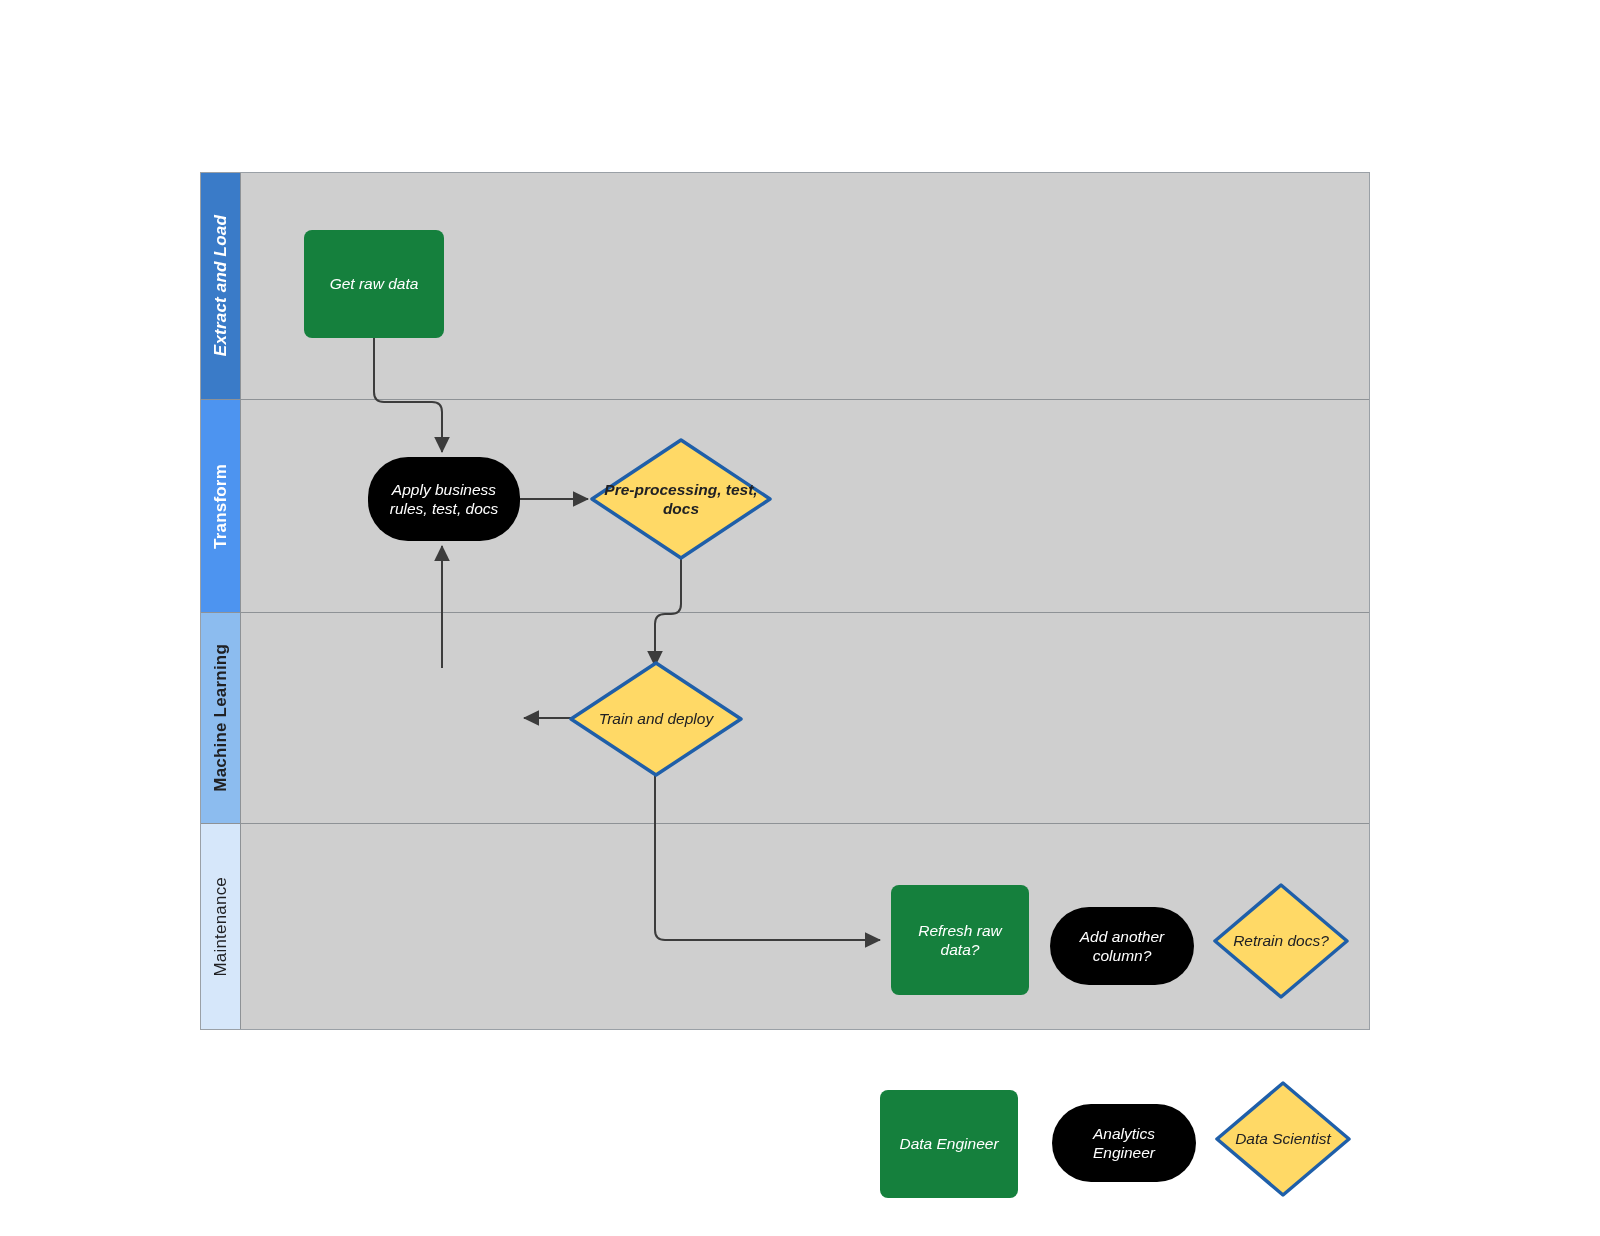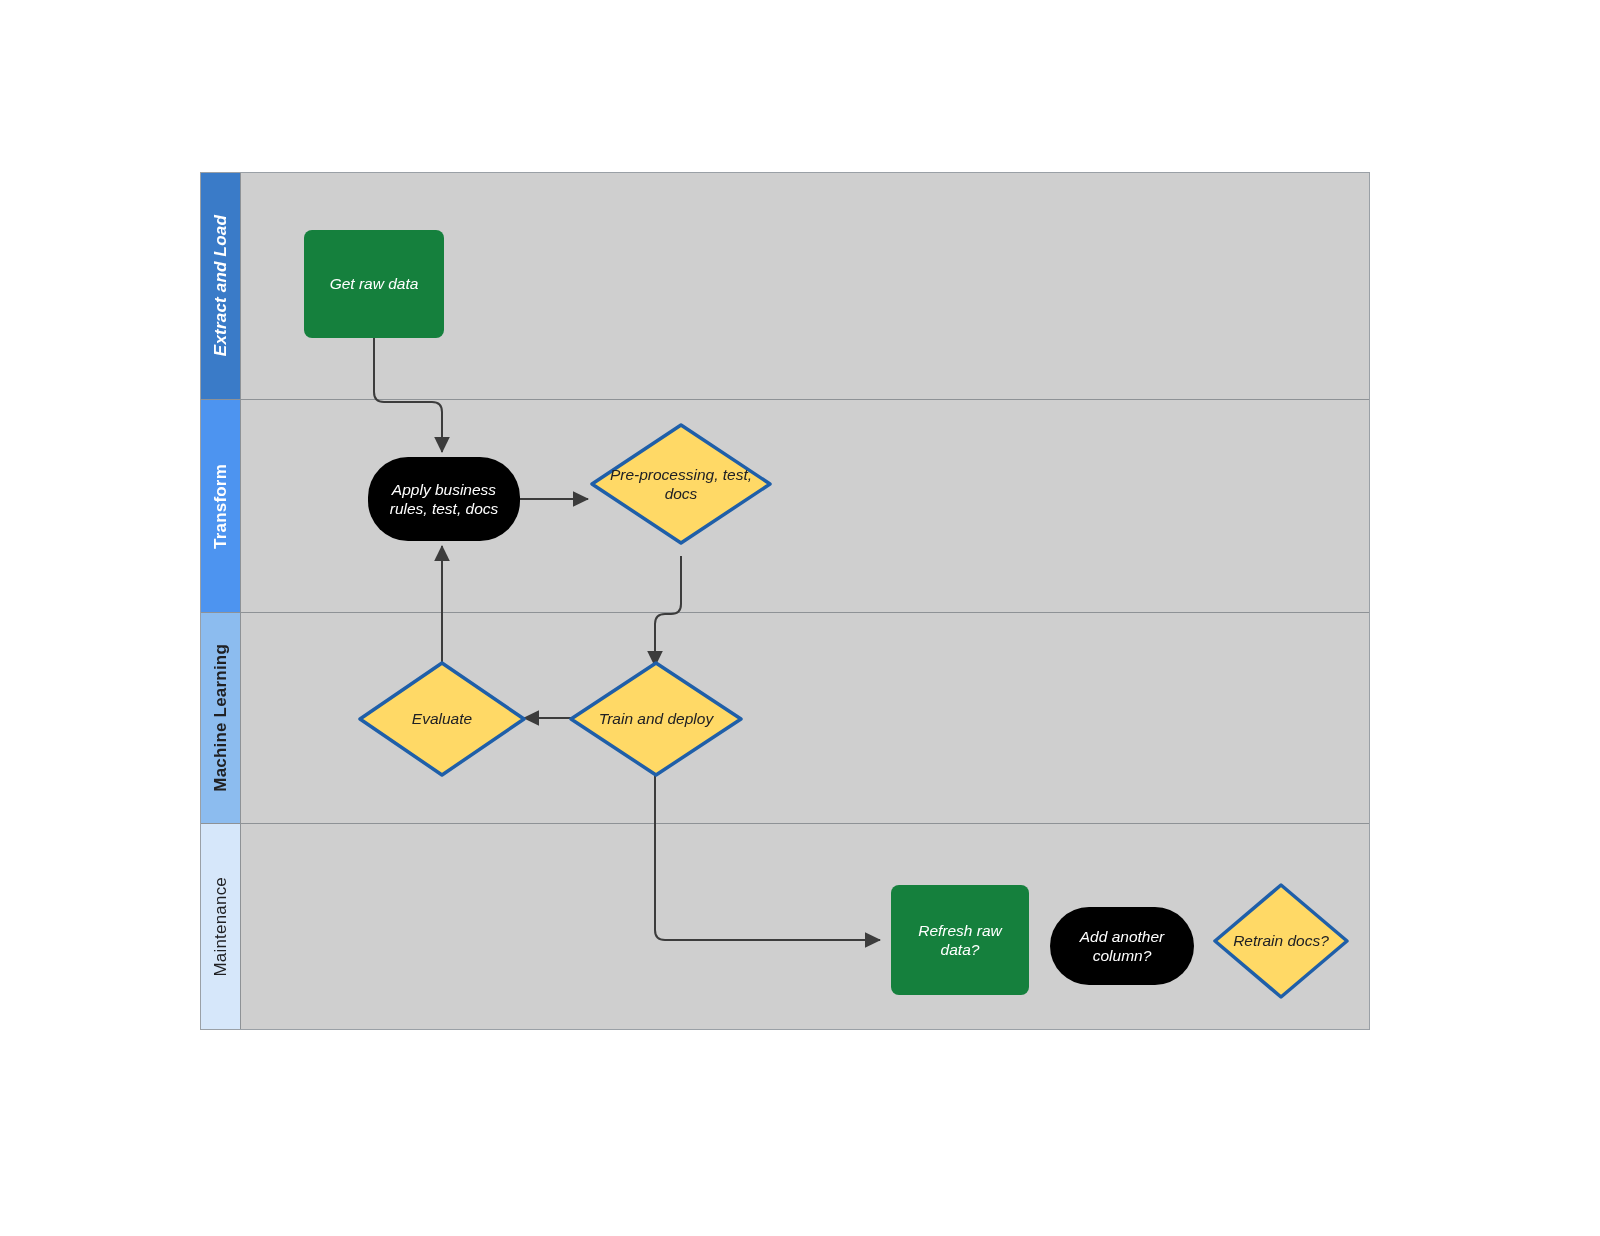--- a/index.html
+++ b/index.html
@@ -105,33 +105,27 @@
   </svg>
 
   <div class="node n-rect" style="left:304px;top:230px;width:140px;height:108px;">
     <span>Get raw data</span>
   </div>
 
   <div class="node n-round" style="left:368px;top:457px;width:152px;height:84px;padding:0 12px;">
     <span>Apply business rules, test, docs</span>
   </div>
 
-  <div class="dia-wrap" style="left:589px;top:422px;width:184px;height:124px;">
+  <div class="dia-wrap" style="left:589px;top:437px;width:184px;height:124px;font-weight:bold;">
     <svg width="184" height="124">
       <polygon points="92,3 181,62 92,121 3,62" fill="#ffd966" stroke="#1f5fa9" stroke-width="3.5" stroke-linejoin="round"></polygon>
     </svg>
     <div class="dia-label">Pre-processing, test, docs</div>
   </div>
 
-  <div class="dia-wrap" style="left:357px;top:660px;width:170px;height:118px;">
-    <svg width="170" height="118">
-      <polygon points="85,3 167,59 85,115 3,59" fill="#ffd966" stroke="#1f5fa9" stroke-width="3.5" stroke-linejoin="round"></polygon>
-    </svg>
-    <div class="dia-label">Evaluate</div>
-  </div>
 
   <div class="dia-wrap" style="left:568px;top:660px;width:176px;height:118px;">
     <svg width="176" height="118">
       <polygon points="88,3 173,59 88,115 3,59" fill="#ffd966" stroke="#1f5fa9" stroke-width="3.5" stroke-linejoin="round"></polygon>
     </svg>
     <div class="dia-label">Train and deploy</div>
   </div>
 
   <div class="node n-round" style="left:1050px;top:907px;width:144px;height:78px;padding:0 12px;">
     <span>Add another column?</span>
@@ -141,14 +135,32 @@
     <span>Refresh raw data?</span>
   </div>
 
   <div class="dia-wrap" style="left:1212px;top:882px;width:138px;height:118px;">
     <svg width="138" height="118">
       <polygon points="69,3 135,59 69,115 3,59" fill="#ffd966" stroke="#1f5fa9" stroke-width="3.5" stroke-linejoin="round"></polygon>
     </svg>
     <div class="dia-label">Retrain docs?</div>
   </div>
 
+  <div class="legend">
+
+    <div class="lg n-rect" style="left:0px;top:0px;width:138px;height:108px;padding:0 8px;">
+      <span>Data Engineer</span>
+    </div>
+
+    <div class="lg n-round" style="left:172px;top:14px;width:144px;height:78px;padding:0 12px;">
+      <span>Analytics Engineer</span>
+    </div>
+
+    <div class="dia-wrap" style="left:334px;top:-10px;width:138px;height:118px;">
+      <svg width="138" height="118">
+        <polygon points="69,3 135,59 69,115 3,59" fill="#ffd966" stroke="#1f5fa9" stroke-width="3.5" stroke-linejoin="round"></polygon>
+      </svg>
+      <div class="dia-label">Data Scientist</div>
+    </div>
+
+  </div>
 
 </div>
 
 </body></html>

